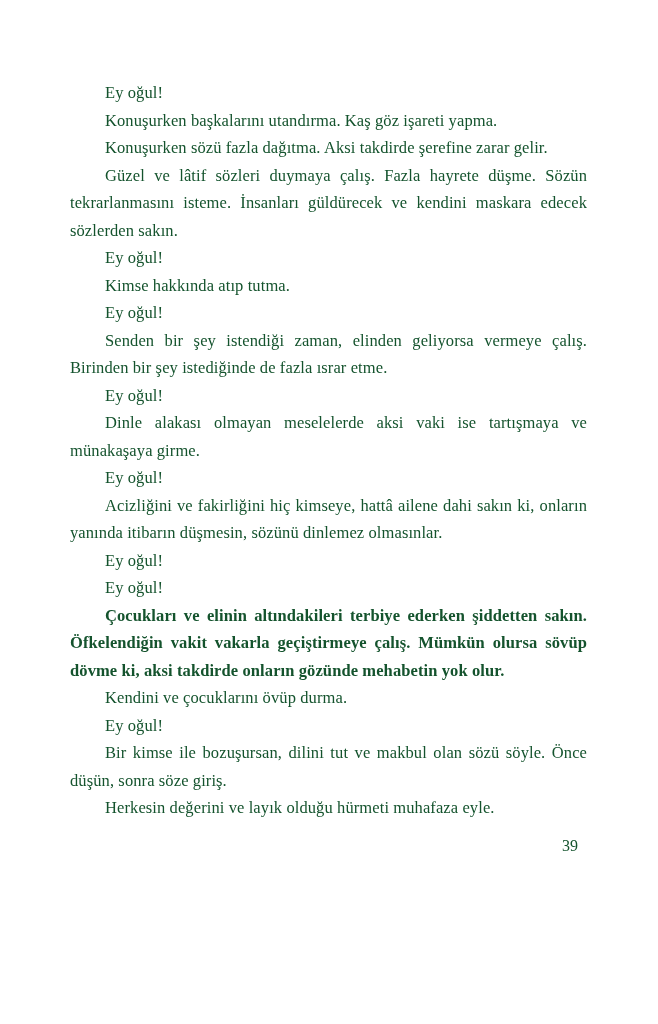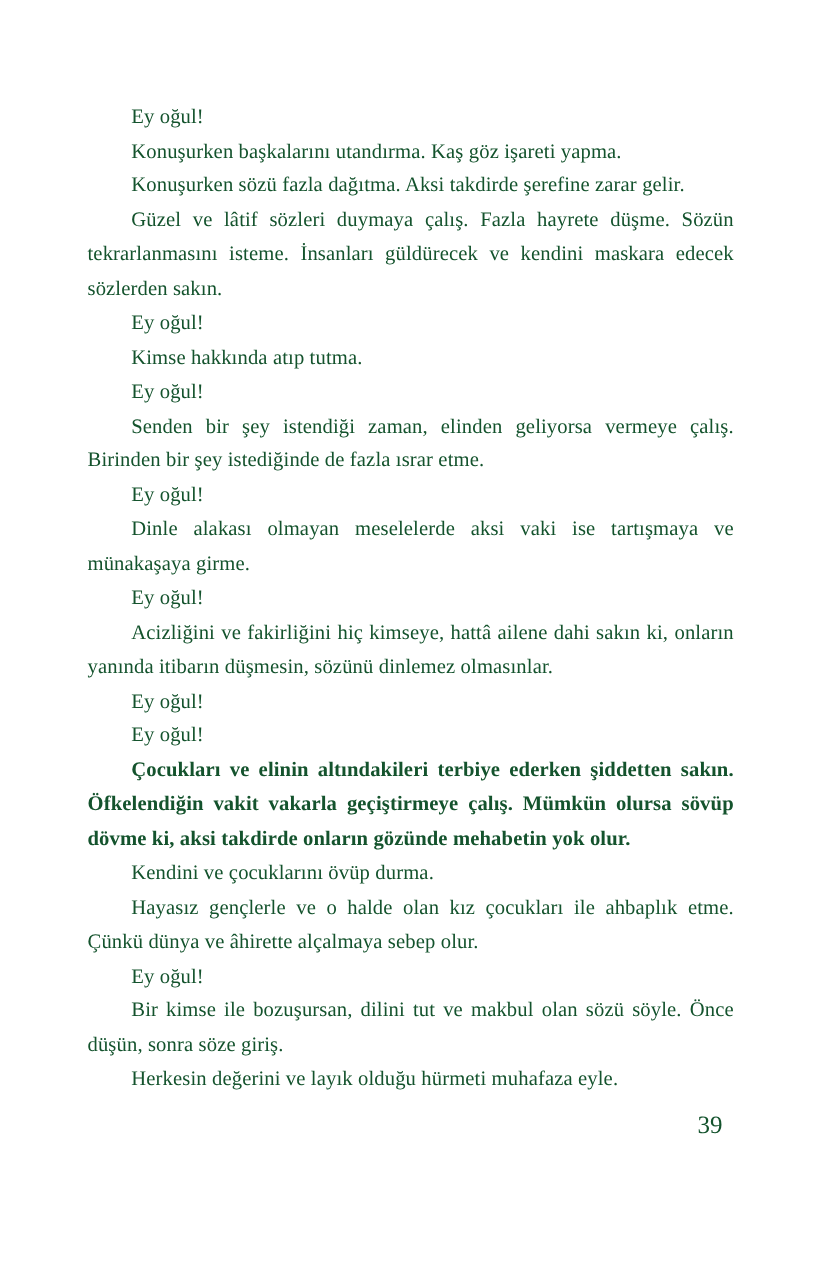--- a/index.html
+++ b/index.html
@@ -34,21 +34,21 @@
     text-align: justify;
     text-indent: 35px;
     letter-spacing: 0.1px;
   }
   .para.bold {
     font-weight: bold;
   }
   .folio {
     margin-top: 10px;
     padding-right: 9px;
-    font-size: 20px;
+    font-size: 16px;
     line-height: 27.5px;
     text-align: right;
   }
 </style>
 </head>
 <body>
 
 <div class="page">
   <div class="text-block">
     <p class="para">Ey oğul!</p>
@@ -60,19 +60,18 @@
     <p class="para">Ey oğul!</p>
     <p class="para">Senden bir şey istendiği zaman, elinden geliyorsa vermeye çalış. Birinden bir şey istediğinde de fazla ısrar etme.</p>
     <p class="para">Ey oğul!</p>
     <p class="para">Dinle alakası olmayan meselelerde aksi vaki ise tartışmaya ve münakaşaya girme.</p>
     <p class="para">Ey oğul!</p>
     <p class="para">Acizliğini ve fakirliğini hiç kimseye, hattâ ailene dahi sakın ki, onların yanında itibarın düşmesin, sözünü dinlemez olmasınlar.</p>
     <p class="para">Ey oğul!</p>
     <p class="para">Ey oğul!</p>
     <p class="para bold">Çocukları ve elinin altındakileri terbiye ederken şiddetten sakın. Öfkelendiğin vakit vakarla geçiştirmeye çalış. Mümkün olursa sövüp dövme ki, aksi takdirde onların gözünde mehabetin yok olur.</p>
     <p class="para">Kendini ve çocuklarını övüp durma.</p>
-    <p class="para">Hayasız gençlerle ve o halde olan kız çocukları ile ahbaplık etme. Çünkü dünya ve âhirette alçalmaya sebep olur.</p>
     <p class="para">Ey oğul!</p>
     <p class="para">Bir kimse ile bozuşursan, dilini tut ve makbul olan sözü söyle. Önce düşün, sonra söze giriş.</p>
     <p class="para">Herkesin değerini ve layık olduğu hürmeti muhafaza eyle.</p>
     <div class="folio">39</div>
   </div>
 </div>
 
 </body></html>

